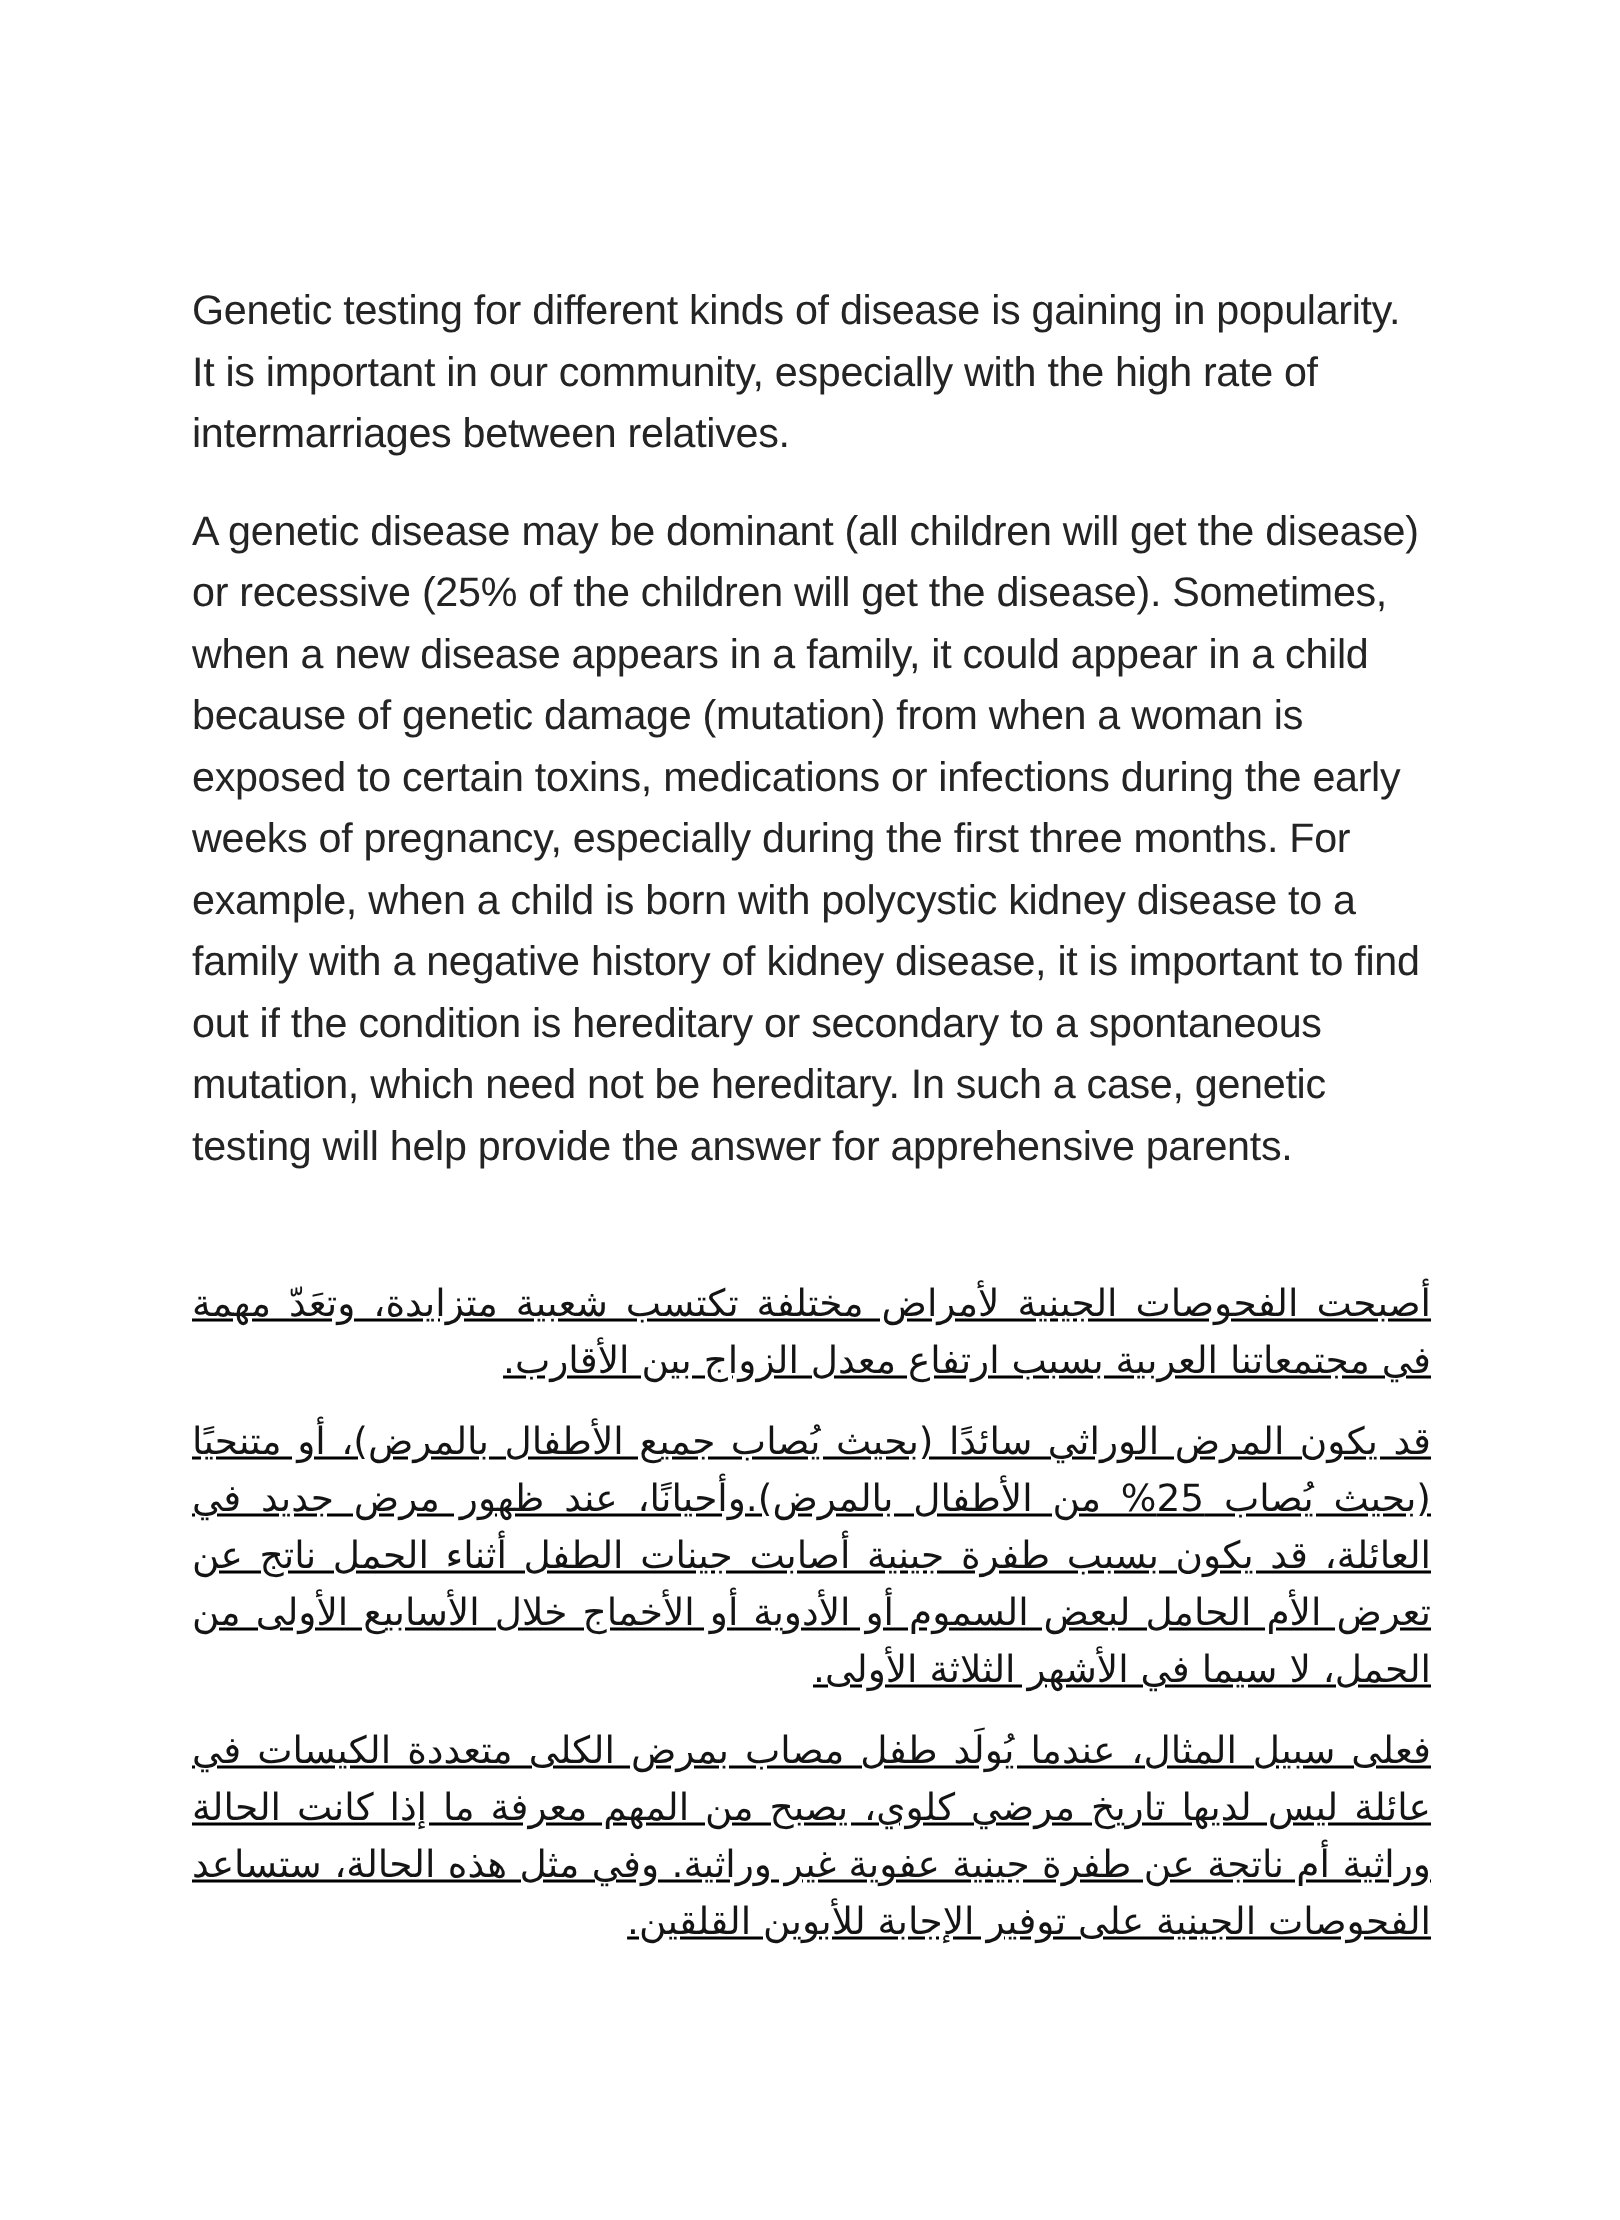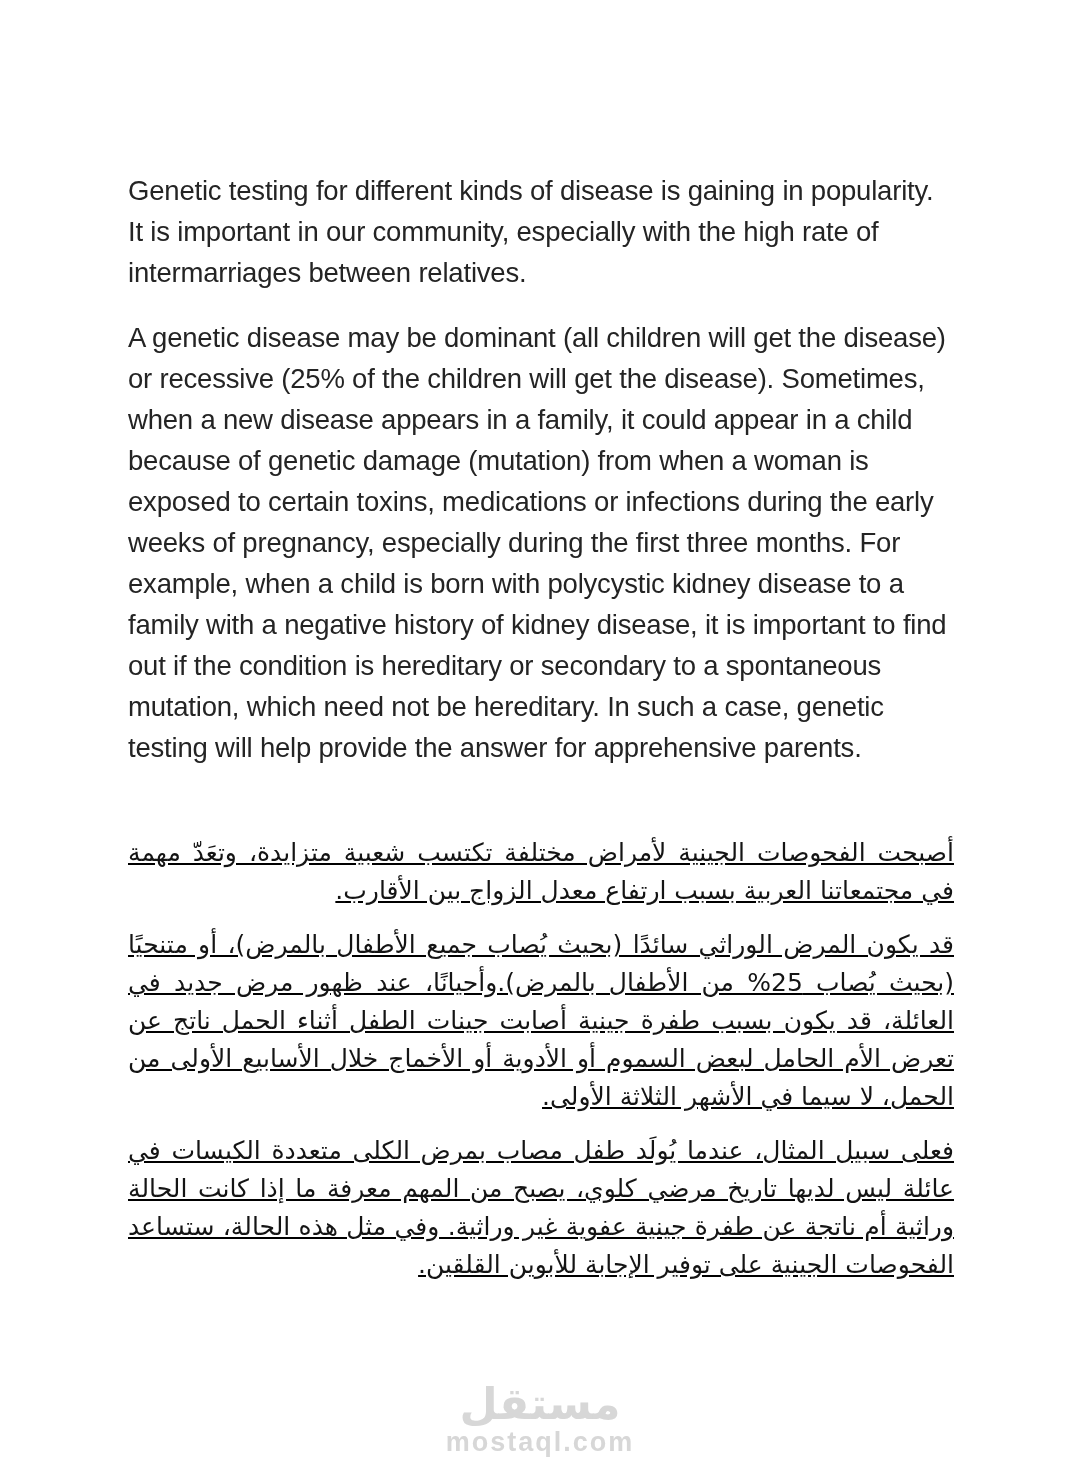--- a/index.html
+++ b/index.html
@@ -10,21 +10,21 @@
   .page {
     position: relative;
     width: 1080px;
     height: 1480px;
     background: #ffffff;
     overflow: hidden;
   }
   .content {
     position: absolute;
     left: 128px;
-    top: 170px;
+    top: 186px;
     width: 826px;
   }
   .en-block { display: block; }
   .en-p {
     margin: 0 0 24px 0;
     font-family: "Liberation Sans", sans-serif;
     font-size: 27.5px;
     line-height: 41px;
     letter-spacing: -0.2px;
     color: #242424;
@@ -80,17 +80,13 @@
     </section>
 
     <section class="ar-block" dir="rtl" lang="ar">
       <p class="ar-p">أصبحت الفحوصات الجينية لأمراض مختلفة تكتسب شعبية متزايدة، وتعَدّ مهمة في مجتمعاتنا العربية بسبب ارتفاع معدل الزواج بين الأقارب.</p>
       <p class="ar-p">قد يكون المرض الوراثي سائدًا (بحيث يُصاب جميع الأطفال بالمرض)، أو متنحيًا (بحيث يُصاب 25% من الأطفال بالمرض).وأحيانًا، عند ظهور مرض جديد في العائلة، قد يكون بسبب طفرة جينية أصابت جينات الطفل أثناء الحمل ناتج عن تعرض الأم الحامل لبعض السموم أو الأدوية أو الأخماج خلال الأسابيع الأولى من الحمل، لا سيما في الأشهر الثلاثة الأولى.</p>
       <p class="ar-p">فعلى سبيل المثال، عندما يُولَد طفل مصاب بمرض الكلى متعددة الكيسات في عائلة ليس لديها تاريخ مرضي كلوي، يصبح من المهم معرفة ما إذا كانت الحالة وراثية أم ناتجة عن طفرة جينية عفوية غير وراثية. وفي مثل هذه الحالة، ستساعد الفحوصات الجينية على توفير الإجابة للأبوين القلقين.</p>
     </section>
 
   </div>
 
-  <div class="watermark">
-    <div class="wm-logo" dir="rtl" lang="ar">مستقل</div>
-    <div class="wm-url">mostaql.com</div>
-  </div>
 </div>
 
 </body></html>

